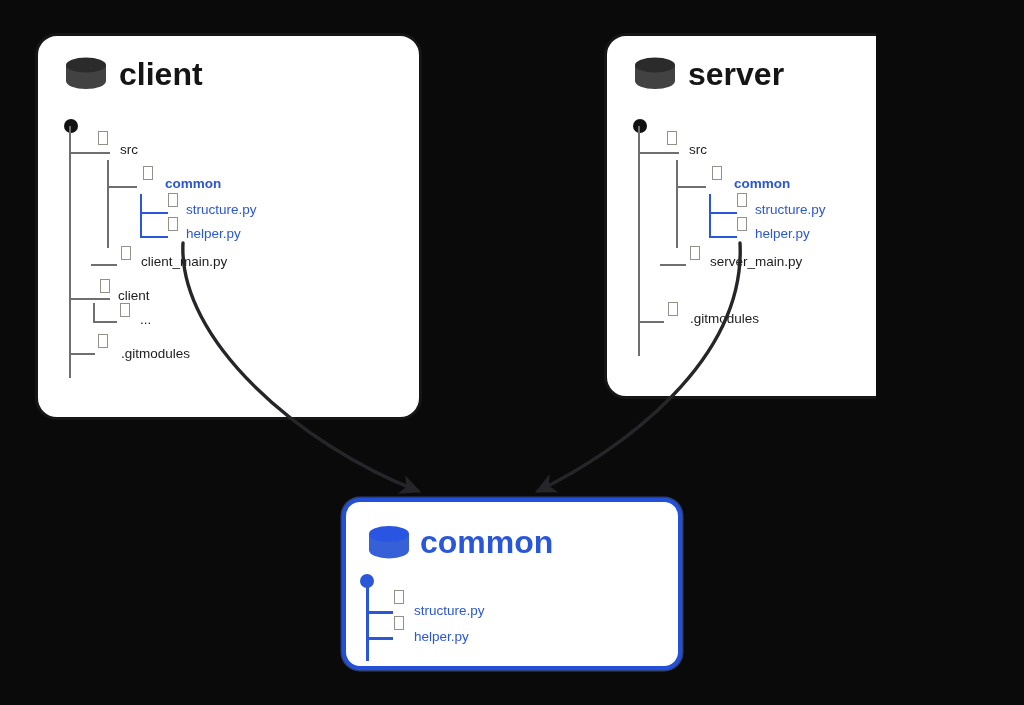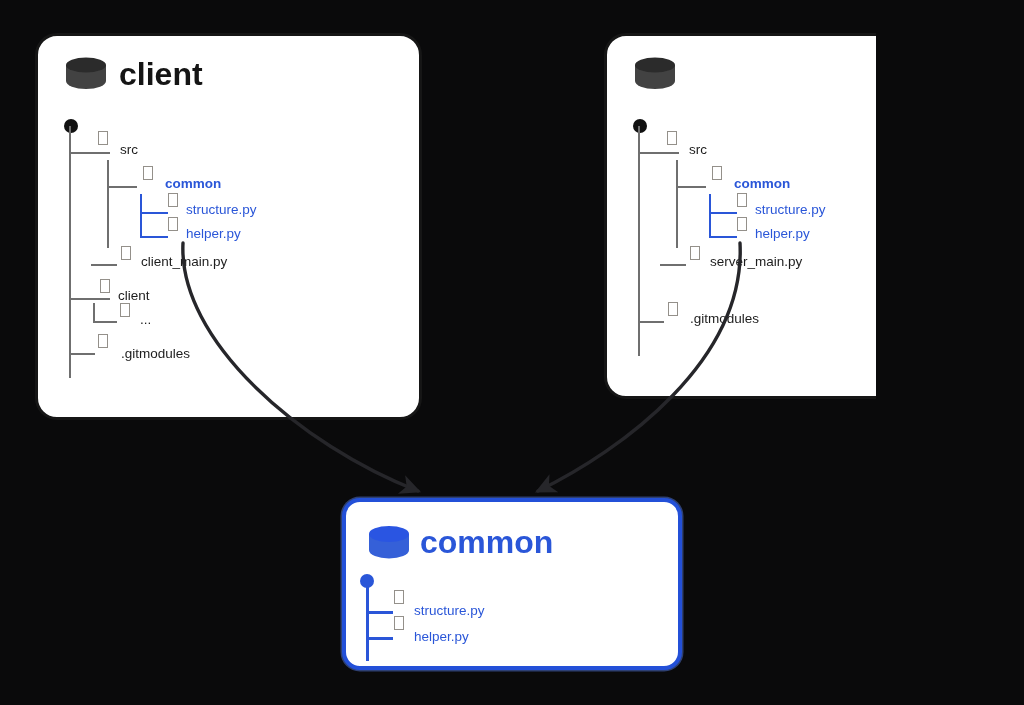--- a/index.html
+++ b/index.html
@@ -72,20 +72,21 @@
     <div class="hl" style="left:31px;top:317px;width:26px;"></div>
     <div class="tofu" style="left:60px;top:298px;"></div>
     <div class="lbl" style="left:83px;top:309px;">.gitmodules</div>
   </div>
 
   <div class="box" style="left:604px;top:33px;width:386px;height:366px;">
     <svg class="cyl" style="left:25px;top:20px;" width="46" height="36" viewBox="0 0 46 36">
       <path d="M3,9 L3,25 A20,8 0 0 0 43,25 L43,9" fill="#424242"></path>
       <ellipse cx="23" cy="9" rx="20" ry="7.5" fill="#2b2b2b"></ellipse>
     </svg>
+    <div class="hd" style="left:81px;top:20px;">server</div>
 
     <div class="dot" style="left:26px;top:83px;"></div>
     <div class="vl" style="left:31px;top:90px;height:230px;"></div>
 
     <div class="hl" style="left:31px;top:116px;width:41px;"></div>
     <div class="tofu" style="left:60px;top:95px;"></div>
     <div class="lbl" style="left:82px;top:105px;">src</div>
 
     <div class="vl" style="left:69px;top:124px;height:88px;"></div>
     <div class="hl" style="left:69px;top:150px;width:30px;"></div>

